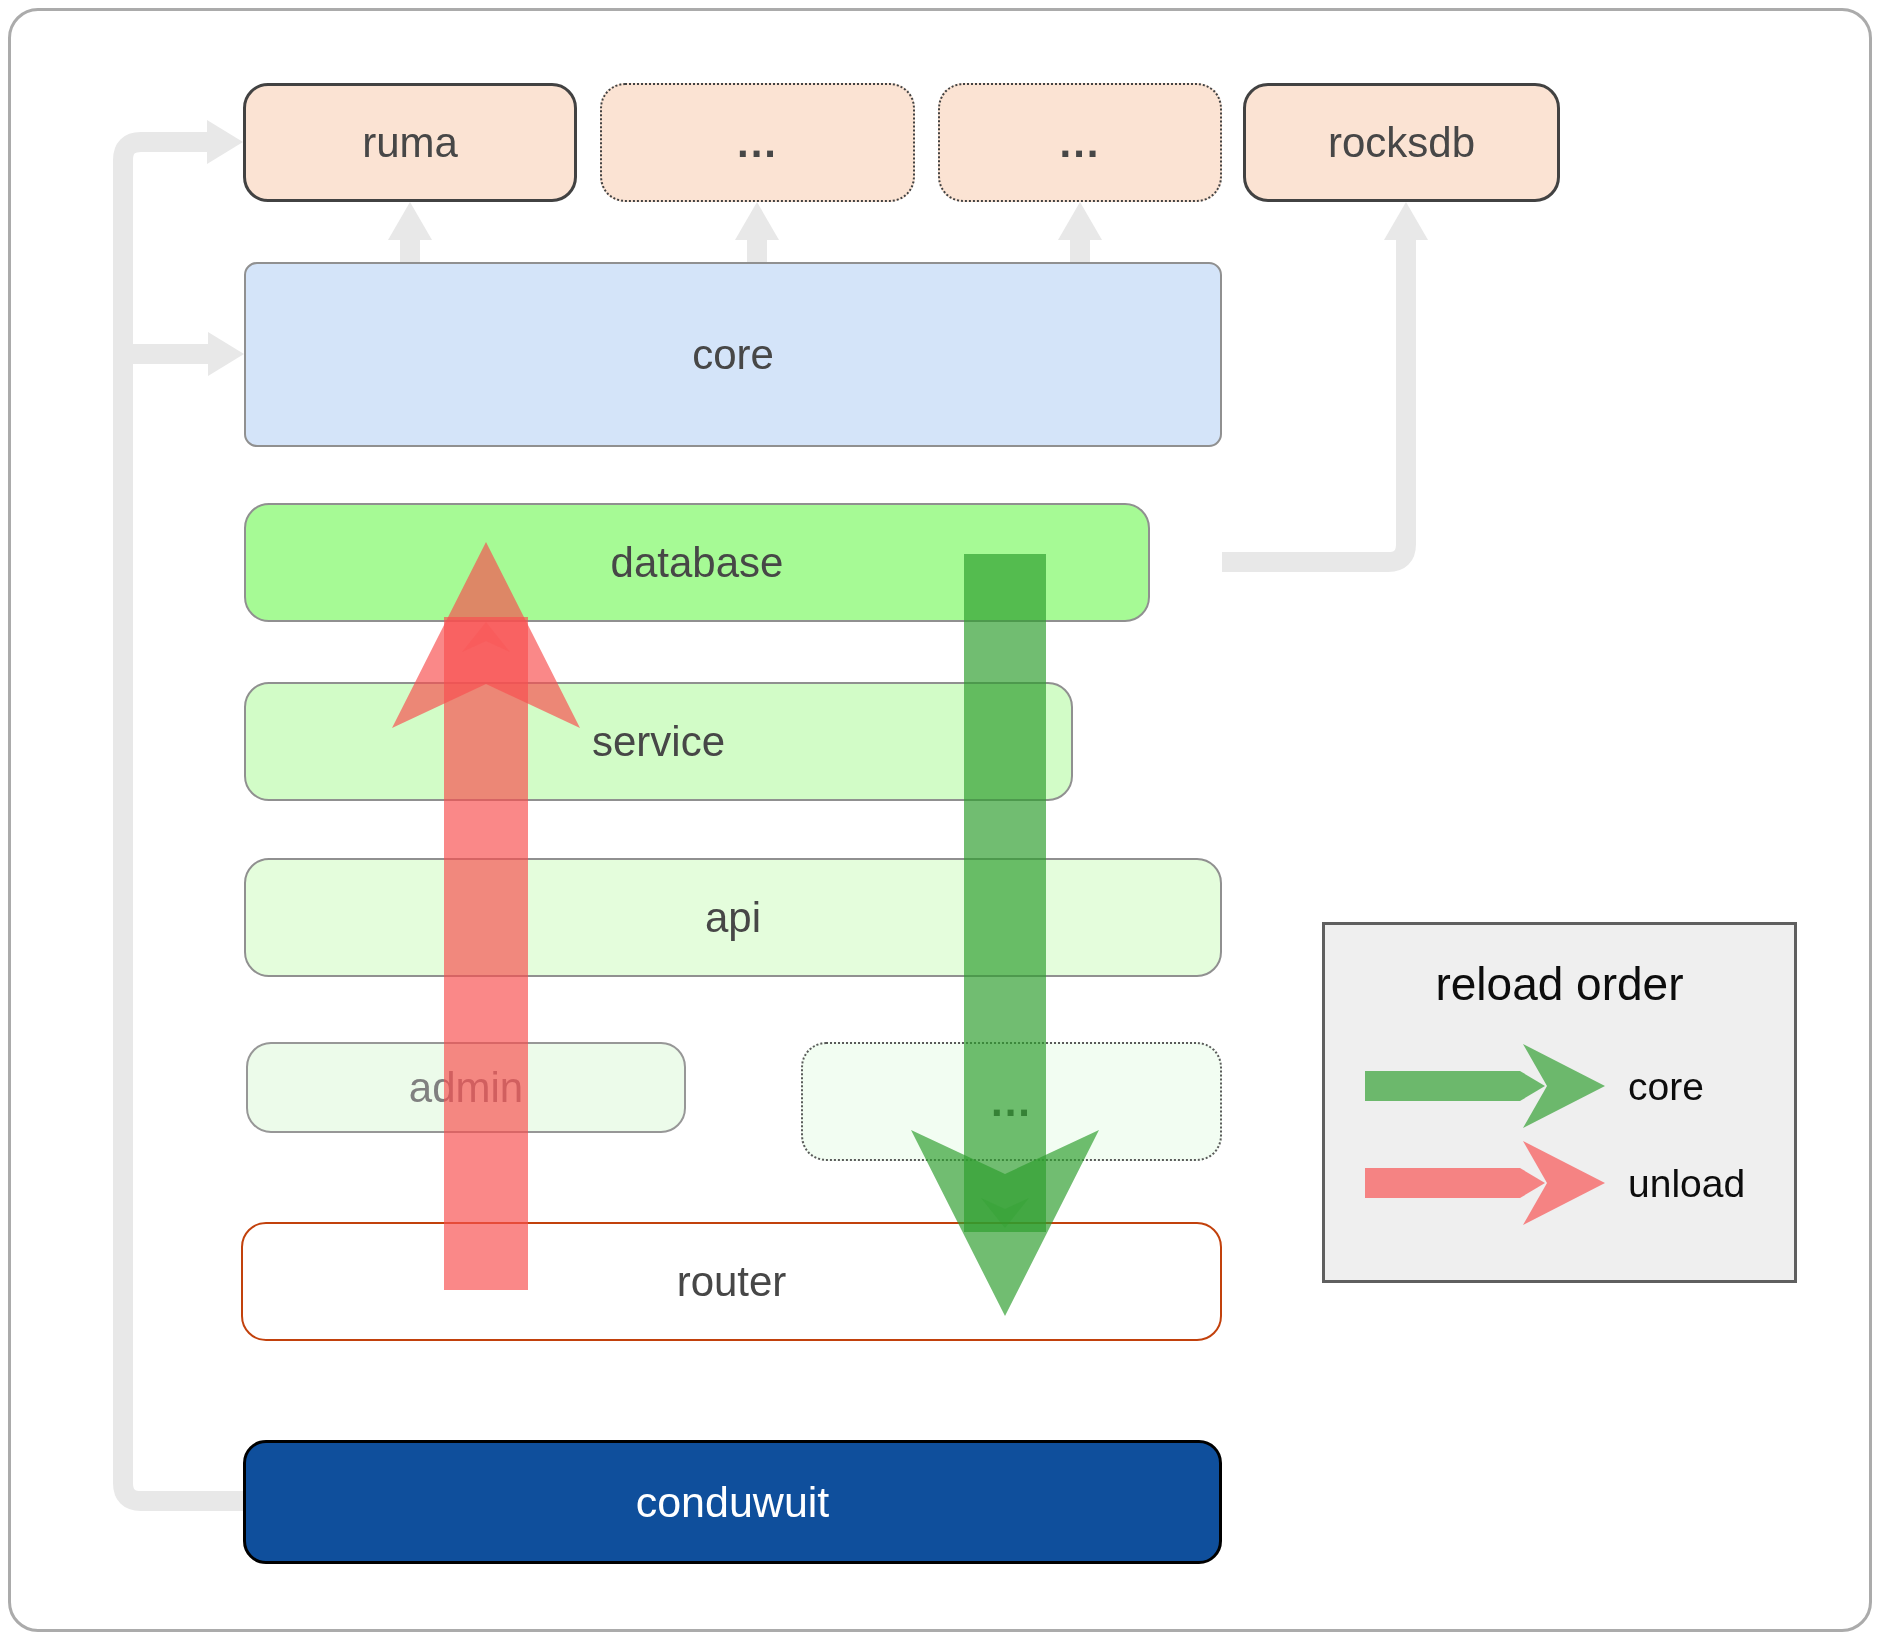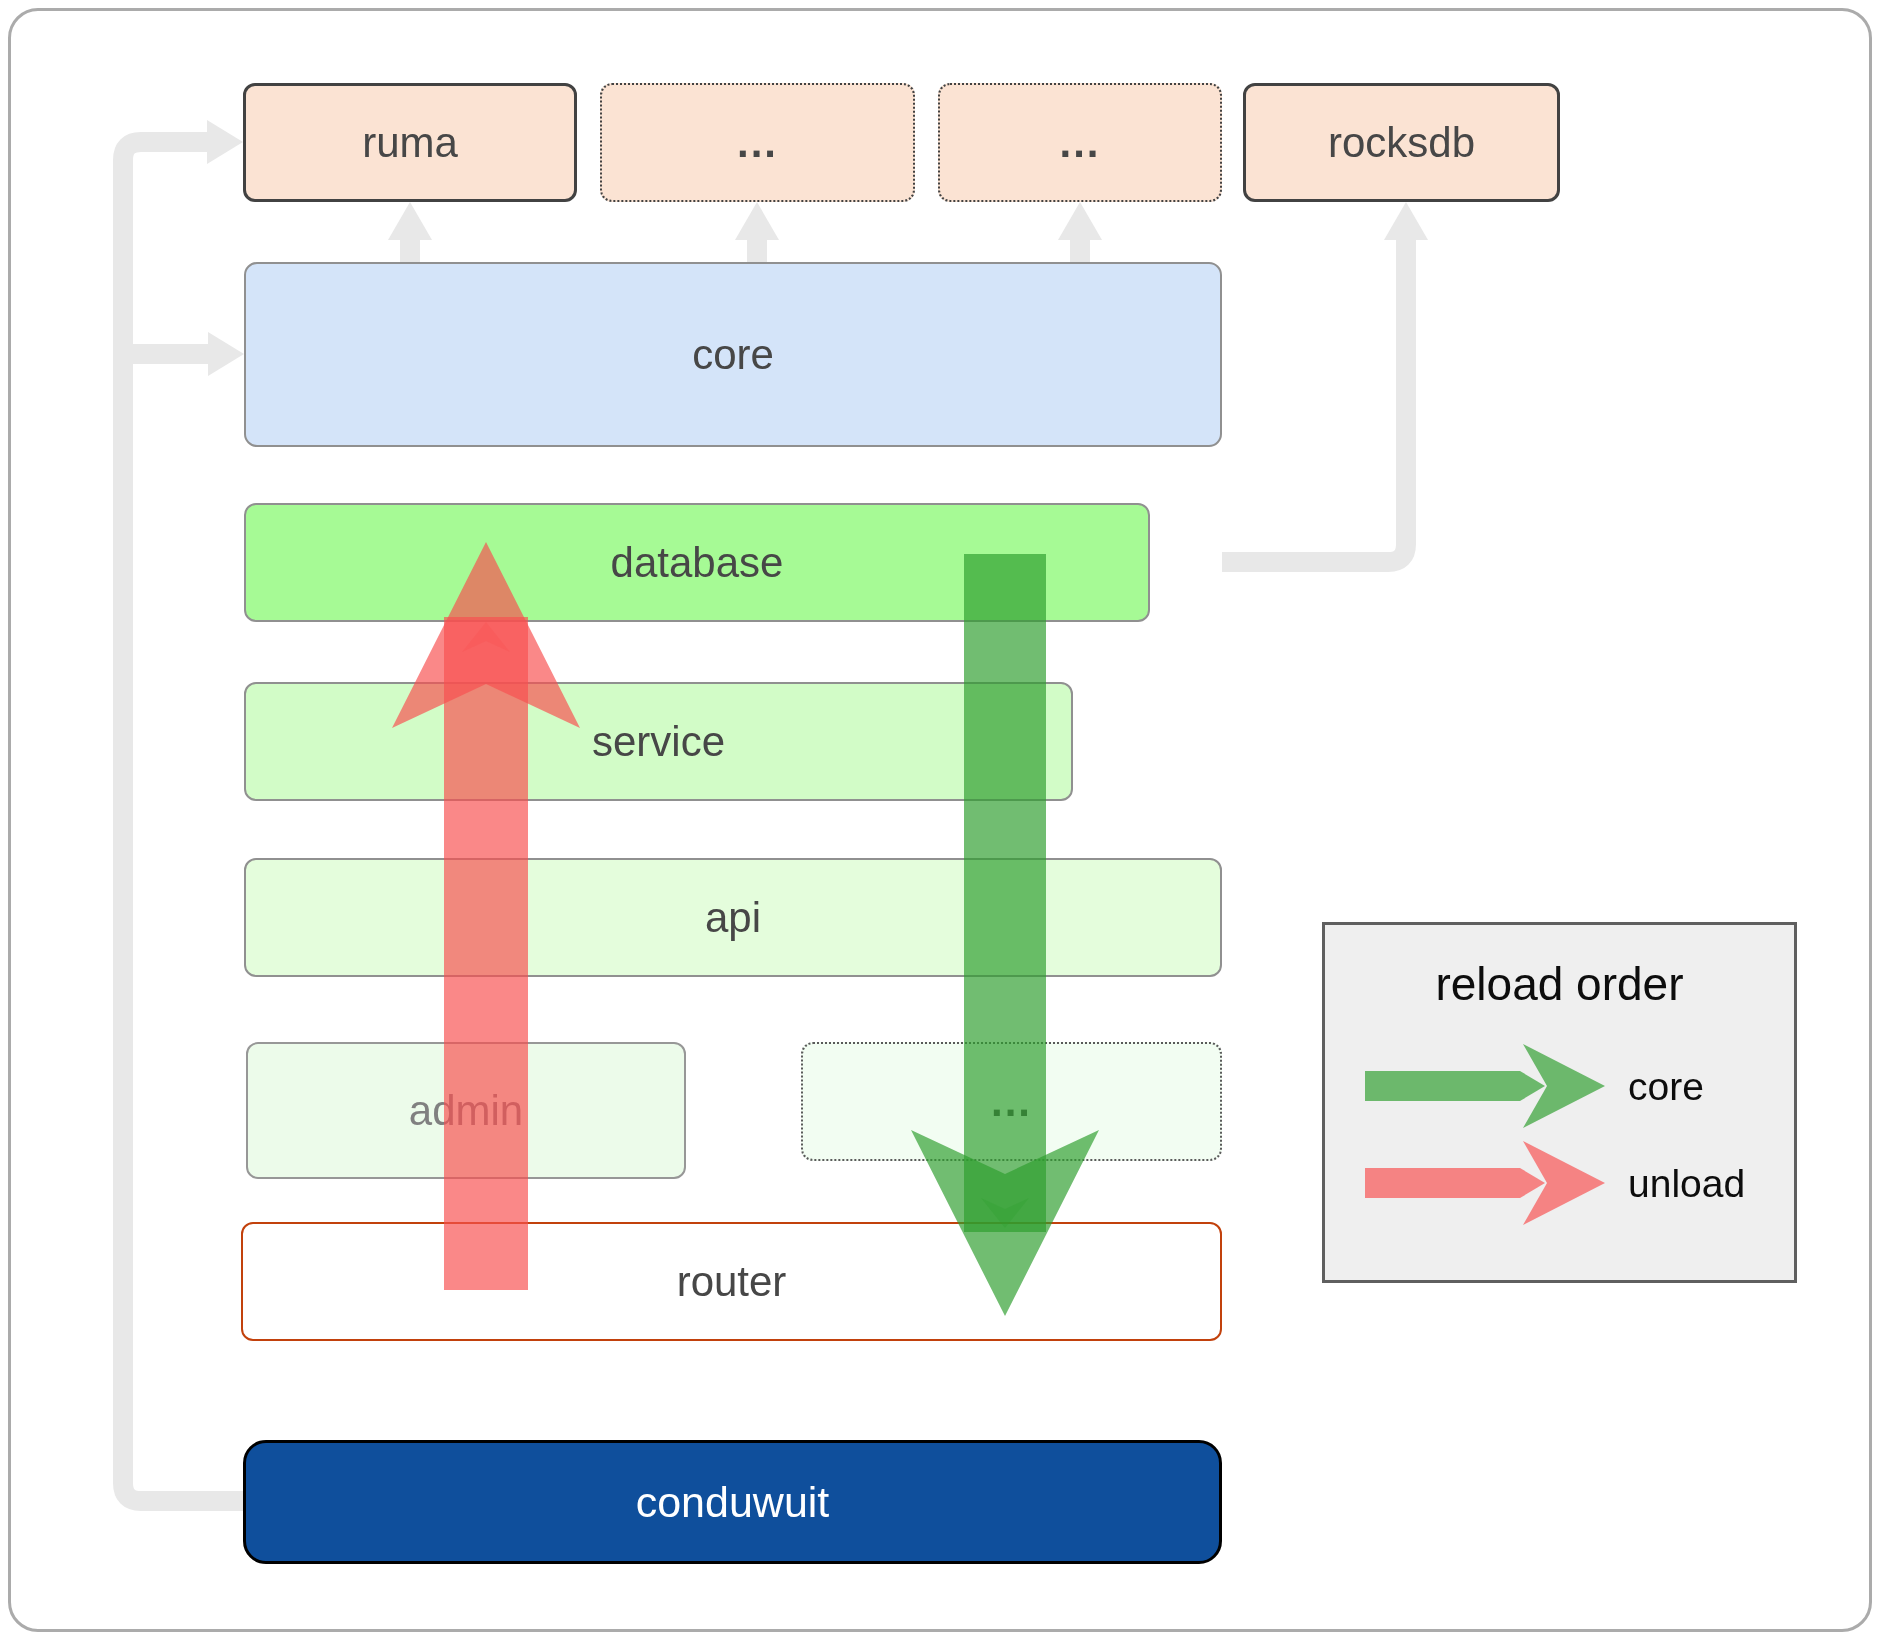--- a/index.html
+++ b/index.html
@@ -11,21 +11,21 @@
     overflow:hidden;
   }
   .frame{
     position:absolute;left:8px;top:8px;width:1858px;height:1618px;
     border:3px solid #ababab;border-radius:30px;
   }
   svg.layer{position:absolute;left:0;top:0;pointer-events:none;}
   .box{
     position:absolute;box-sizing:border-box;
     display:flex;align-items:center;justify-content:center;
-    border-radius:12px;
+    border-radius:25px;
   }
   .box .lbl{
     font-size:42px;color:#474747;line-height:1;white-space:nowrap;
   }
   .peach{background:var(--peach);border:3px solid #424242;}
   .peach.dotted{border:2px dotted #424242;}
   .blue{background:var(--blue);border:2px solid #909090;border-radius:13px;}
   .g-db{background:var(--green-db);border:2px solid #909090;}
   .g-service{background:var(--green-service);border:2px solid #909090;}
   .g-api{background:var(--green-api);border:2px solid #909090;}
@@ -92,21 +92,21 @@
   </div>
   <div class="box g-db" style="left:244px;top:503px;width:906px;height:119px;">
     <span class="lbl">database</span>
   </div>
   <div class="box g-service" style="left:244px;top:682px;width:829px;height:119px;">
     <span class="lbl">service</span>
   </div>
   <div class="box g-api" style="left:244px;top:858px;width:978px;height:119px;">
     <span class="lbl">api</span>
   </div>
-  <div class="box g-admin" style="left:246px;top:1042px;width:440px;height:137px;">
+  <div class="box g-admin" style="left:246px;top:1042px;width:440px;height:91px;">
     <span class="lbl">admin</span>
   </div>
   <div class="box g-admin-dotted" style="left:801px;top:1042px;width:421px;height:119px;">
     <span class="lbl dots">...</span>
   </div>
   <div class="box white" style="left:241px;top:1222px;width:981px;height:119px;">
     <span class="lbl">router</span>
   </div>
   <div class="box navy" style="left:243px;top:1440px;width:979px;height:124px;">
     <span class="lbl">conduwuit</span>

